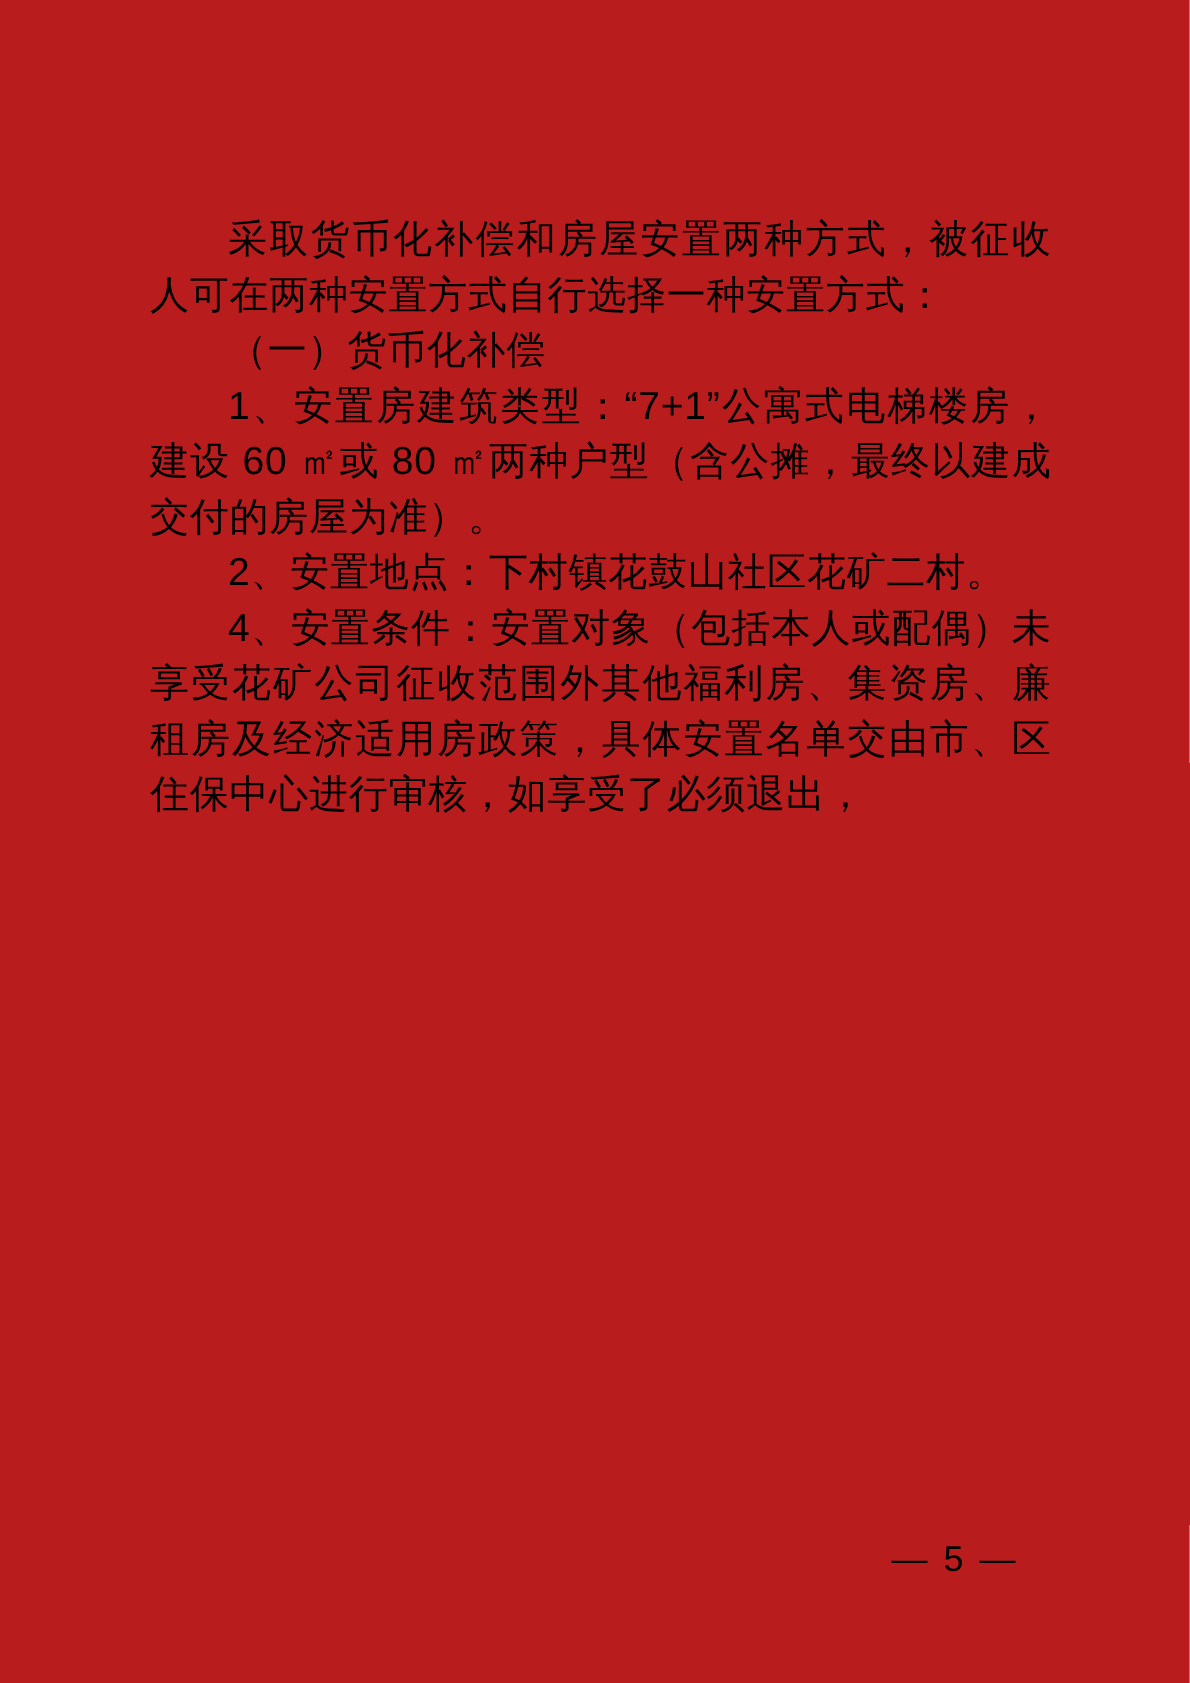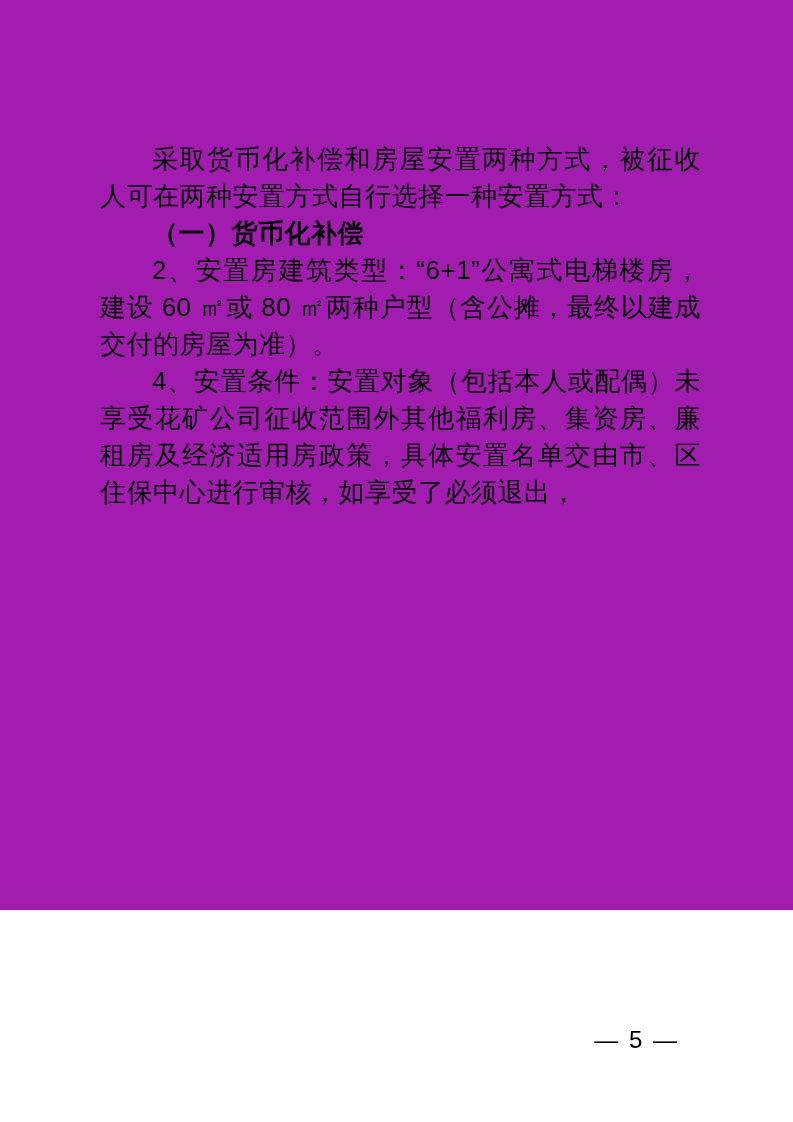--- a/index.html
+++ b/index.html
@@ -13,56 +13,57 @@
     position: relative;
     font-family: "Liberation Sans", "DejaVu Sans", sans-serif;
     color: #000000;
     overflow: hidden;
   }
   .page {
     position: absolute;
     left: 0;
     top: 0;
     width: 793px;
-    height: 910px;
-    background: #a21caf;
+    height: 1122px;
+    background: #b91c1c;
   }
   .content {
     position: absolute;
     left: 100px;
     top: 141px;
     width: 601px;
     font-size: 26px;
     line-height: 37px;
     text-align: justify;
     letter-spacing: 0.5px;
   }
   .para {
     margin: 0;
     text-indent: 2em;
   }
   .heading {
     margin: 0;
     text-indent: 2em;
-    font-weight: bold;
+    font-weight: normal;
   }
   .footer {
     position: absolute;
     top: 1026px;
     right: 114px;
     font-size: 24px;
     line-height: 28px;
     color: #000000;
     letter-spacing: 2px;
   }
 </style>
 </head>
 <body>
 
 <div class="page">
   <div class="content">
     <p class="para">采取货币化补偿和房屋安置两种方式，被征收人可在两种安置方式自行选择一种安置方式：</p>
     <p class="heading">（一）货币化补偿</p>
-    <p class="para">2、安置房建筑类型：“6+1”公寓式电梯楼房，建设 60 ㎡或 80 ㎡两种户型（含公摊，最终以建成交付的房屋为准）。</p>
+    <p class="para">1、安置房建筑类型：“7+1”公寓式电梯楼房，建设 60 ㎡或 80 ㎡两种户型（含公摊，最终以建成交付的房屋为准）。</p>
+    <p class="para">2、安置地点：下村镇花鼓山社区花矿二村。</p>
     <p class="para">4、安置条件：安置对象（包括本人或配偶）未享受花矿公司征收范围外其他福利房、集资房、廉租房及经济适用房政策，具体安置名单交由市、区住保中心进行审核，如享受了必须退出，</p>
   </div>
   <div class="footer">— 5 —</div>
 </div>
 
 </body></html>

